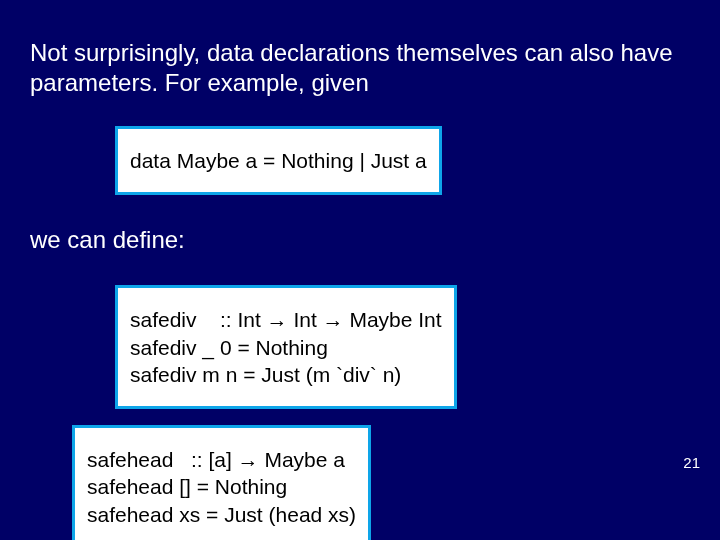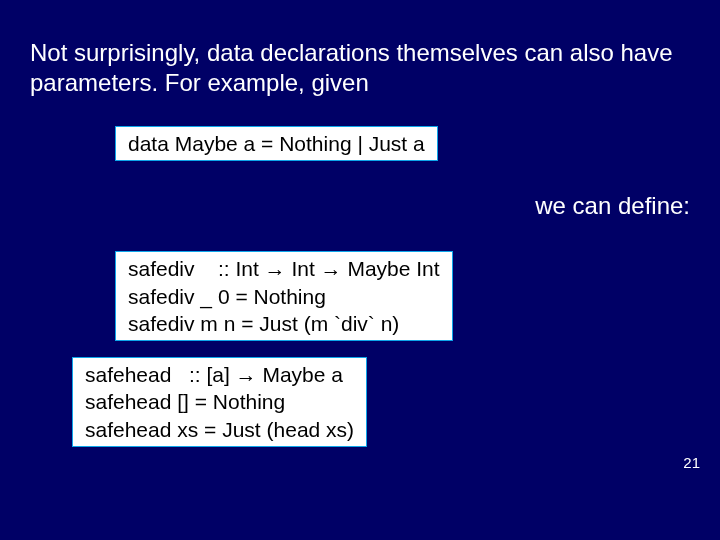--- a/index.html
+++ b/index.html
@@ -16,39 +16,38 @@
     padding: 38px 30px 0 30px;
   }
   .intro-text {
     color: #ffffff;
     font-size: 24px;
     line-height: 1.25;
     margin-bottom: 28px;
   }
   .code-block {
     background: #ffffff;
-    border: 1px solid #0ea5e9;
+    border: 3px solid #0ea5e9;
     color: #000000;
     font-family: Arial, Helvetica, sans-serif;
     font-size: 21px;
     line-height: 1.3;
-    padding: 3px 12px;
+    padding: 18px 12px;
     display: inline-block;
     white-space: pre;
   }
   .block1 {
     margin-left: 85px;
     margin-bottom: 30px;
   }
   .mid-text {
     color: #ffffff;
     font-size: 24px;
     line-height: 1.25;
     margin-bottom: 30px;
-    text-align: right;
   }
   .block2 {
     margin-left: 85px;
     margin-bottom: 16px;
   }
   .block3 {
     margin-left: 42px;
   }
   .page-number {
     position: absolute;

